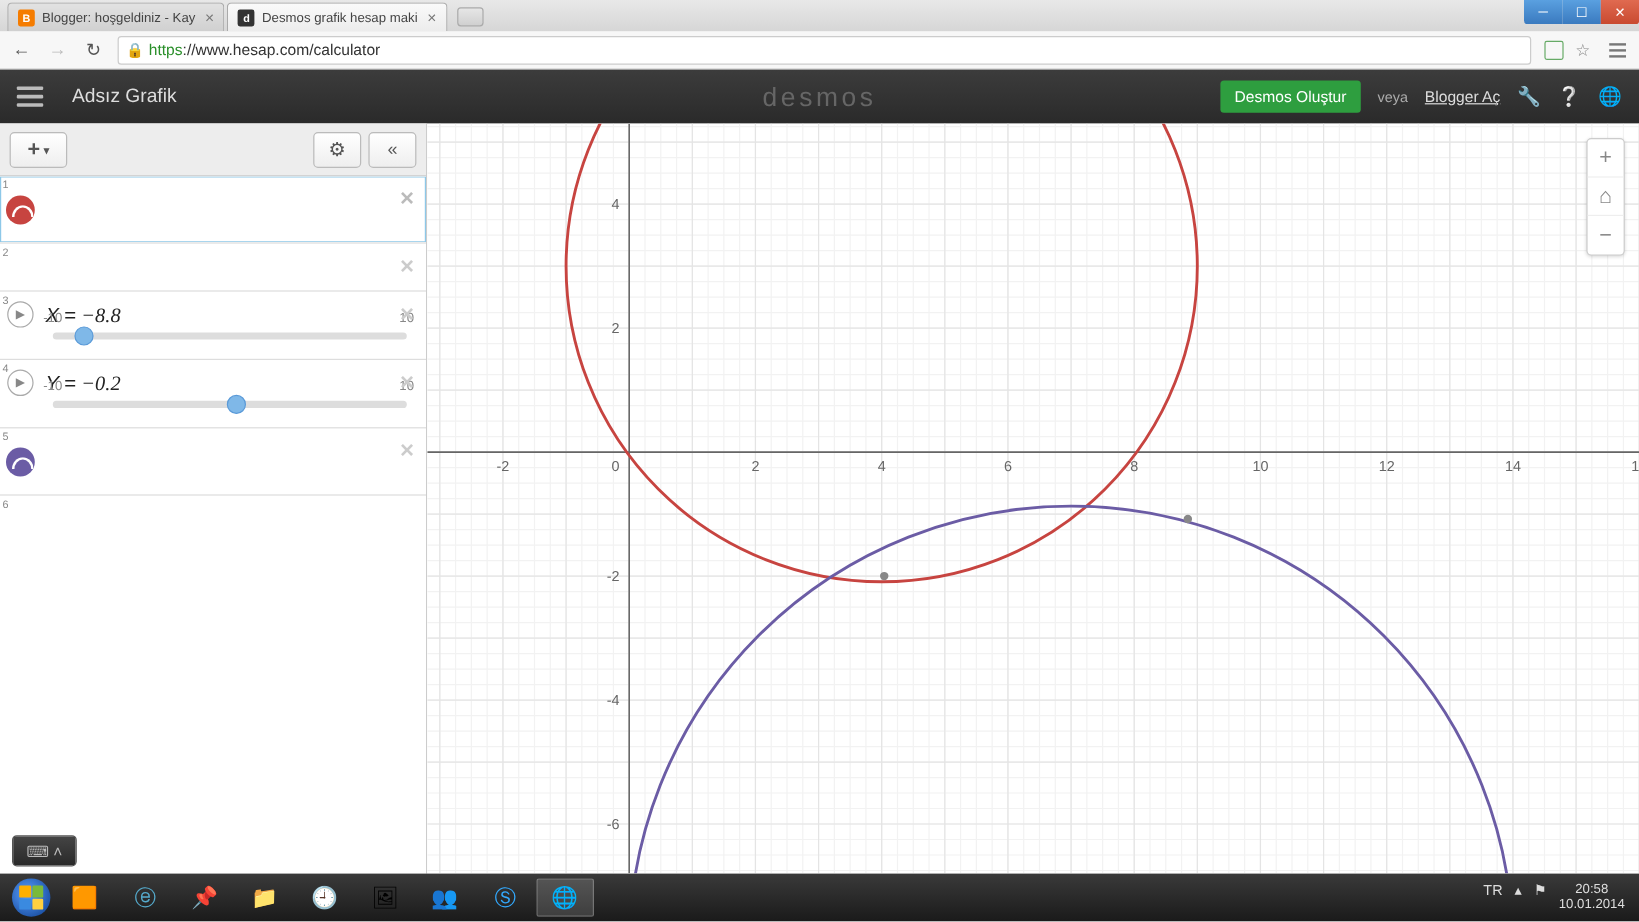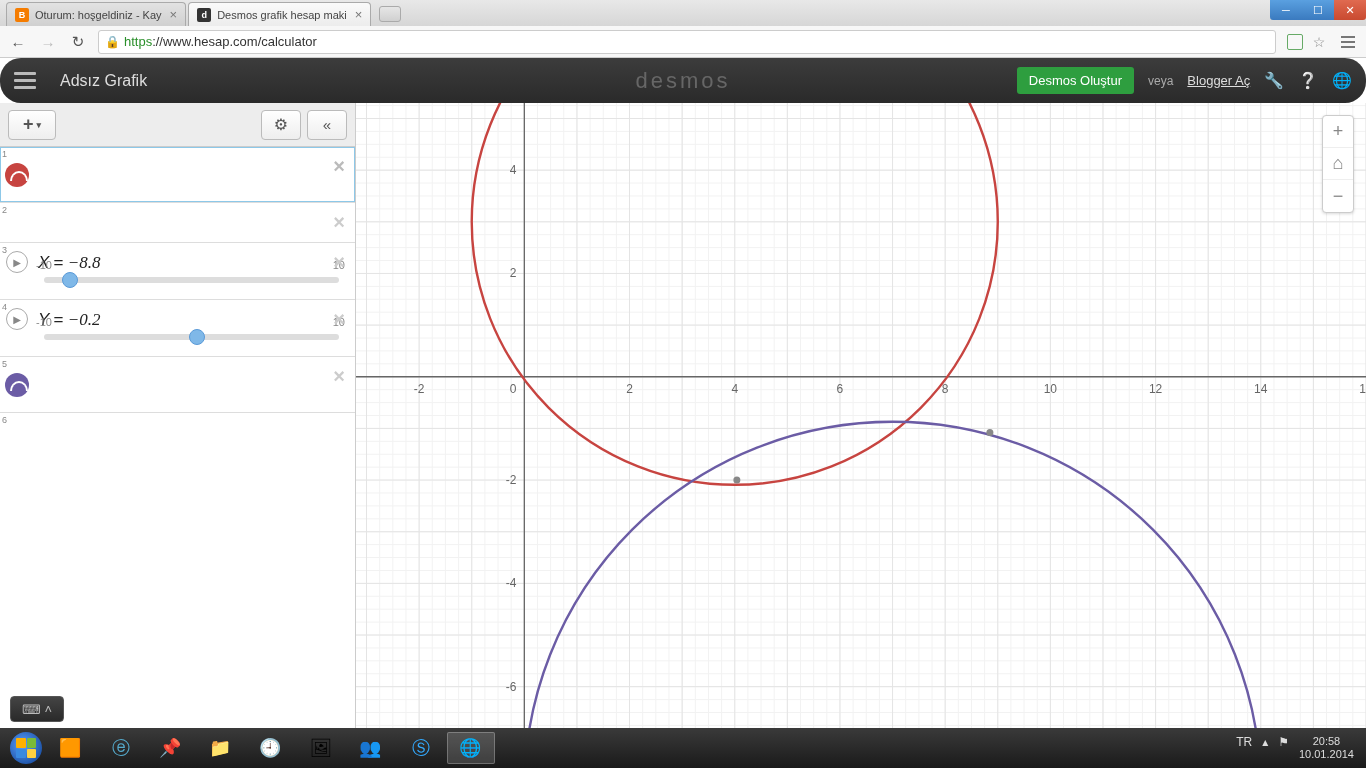--- a/index.html
+++ b/index.html
@@ -27,21 +27,21 @@
 .url-box .lock { color:#2a8f2a; margin-right:4px; font-size:12px; }
 .url-box .https { color:#2a8f2a; }
 .url-box .rest { color:#333; }
 .addr-icons { display:flex; gap:6px; align-items:center; }
 .addr-ic { width:18px; height:18px; display:flex; align-items:center; justify-content:center; color:#888; font-size:14px; }
 .shield { width:16px; height:16px; border:1px solid #6a6; border-radius:2px; }
 .chrome-menu { width:20px; display:flex; flex-direction:column; gap:3px; align-items:center; justify-content:center; cursor:pointer; }
 .chrome-menu span { width:14px; height:2px; background:#777; }
 
 
-.desmos-header { height:45px; background:linear-gradient(#3c3c3c,#2a2a2a); display:flex; align-items:center; padding:0 14px; color:#ccc; position:relative;border-radius:21px; }
+.desmos-header { height:45px; background:linear-gradient(#3c3c3c,#2a2a2a); display:flex; align-items:center; padding:0 14px; color:#ccc; position:relative; }
 .hamburger { width:22px; display:flex; flex-direction:column; gap:4px; cursor:pointer; margin-right:24px; }
 .hamburger span { height:3px; background:#bbb; border-radius:1px; }
 .graph-title { font-size:16px; color:#ddd; font-weight:normal; }
 .desmos-logo { position:absolute; left:50%; transform:translateX(-50%); font-size:22px; font-weight:300; letter-spacing:3px; color:#666; font-family:"Arial",sans-serif; }
 .header-right { position:absolute; right:14px; display:flex; align-items:center; gap:14px; }
 .create-acc { background:#2e9e3f; color:#fff; padding:6px 12px; border-radius:3px; font-size:13px; cursor:pointer; }
 .or-text { color:#aaa; font-size:12px; }
 .login-link { color:#ddd; font-size:13px; text-decoration:underline; cursor:pointer; }
 .hdr-ic { color:#bbb; font-size:16px; cursor:pointer; }
 
@@ -98,21 +98,21 @@
 .tray { margin-left:auto; display:flex; gap:10px; color:#ddd; font-size:11px; padding-right:6px; }
 .tray-ic { font-size:12px; cursor:pointer; }
 .clock { text-align:center; line-height:1.2; cursor:pointer; }
 </style>
 </head>
 <body>
 
 <div class="browser-tabs">
   <div class="tab inactive">
     <span class="favicon fav-blogger">B</span>
-    <span>Oturum: hoşgeldiniz - Kay</span>
+    <span>Blogger: hoşgeldiniz - Kay</span>
     <span class="tab-close">×</span>
   </div>
   <div class="tab">
     <span class="favicon fav-desmos">d</span>
     <span>Desmos grafik hesap maki</span>
     <span class="tab-close">×</span>
   </div>
   <div class="new-tab"></div>
   <div class="win-controls">
     <div class="win-btn win-min">─</div>

